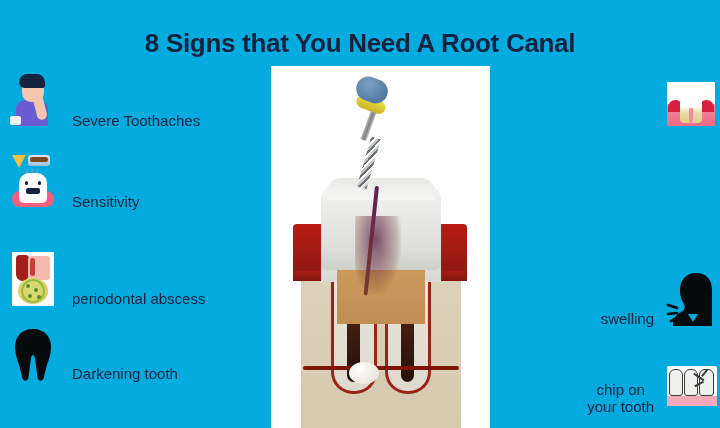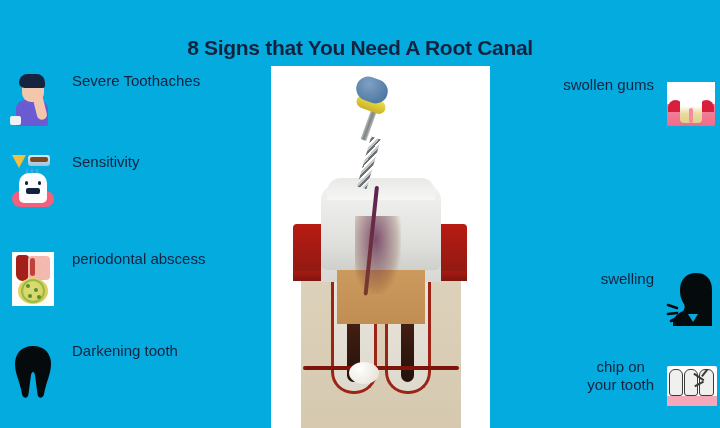--- a/index.html
+++ b/index.html
@@ -9,23 +9,23 @@
     font-family:"Liberation Sans", sans-serif;
     overflow:hidden;
     position:relative;
   }
   #infographic {
     position:absolute; inset:0;
     background:#04abdf;
   }
   .title {
     position:absolute;
-    top:36px; left:0; right:0;
+    top:28px; left:0; right:0;
     text-align:center;
-    font-size:21px;
+    font-size:26px;
     font-weight:bold;
     letter-spacing:-0.3px;
     color:#13233f;
     font-family:"Liberation Sans", sans-serif;
   }
 
   
   .center-panel {
     position:absolute;
     left:271px; top:66px;
@@ -165,21 +165,21 @@
     position:absolute; left:100px; top:72px;
     width:10px; height:52px;
     transform:rotate(16deg); transform-origin:top center;
     background:repeating-linear-gradient(
       -62deg, #6e7274 0 2px, #c6c9ca 2px 4px, transparent 4px 6px);
   }
 
   
   .entry {
     position:absolute;
-    display:flex; align-items:flex-start;
+    display:flex; align-items:flex-end;
   }
   .entry .label {
     color:#13233f;
     font-size:15px;
     line-height:1.18;
     font-weight:normal;
   }
   .entry.left  { left:8px;  width:258px; }
   .entry.right { right:4px; width:236px; justify-content:flex-end; }
   .entry.left .label  { margin-left:14px; }
@@ -436,31 +436,30 @@
       <div class="drops"></div>
       <div class="gum"></div>
       <div class="tooth"></div>
       <div class="eye-l"></div>
       <div class="eye-r"></div>
       <div class="mouth"></div>
     </div>
     <div class="label">Sensitivity</div>
   </div>
 
-  <div class="entry left" style="top:342px;">
+  <div class="entry left" style="top:325px;">
     <div class="icon-box ic-dark">
       <svg width="50" height="58" viewBox="0 0 50 58" aria-hidden="true">
         <path d="M25 4 C13 4 7 12 7 22 C7 32 12 40 14 52 C15 57 20 57 20.5 52 L23 33 C23.8 29 26.2 29 27 33 L29.5 52 C30 57 35 57 36 52 C38 40 43 32 43 22 C43 12 37 4 25 4 Z" fill="#050a0d"></path>
       </svg>
     </div>
     <div class="label">Darkening tooth</div>
   </div>
 
   <div class="entry right" style="top:76px;">
-    <div class="label">swollen gums</div>
     <div class="icon-box ic-swollen">
       <div class="plate"></div>
       <div class="gums"></div>
       <div class="swell-l"></div>
       <div class="swell-r"></div>
       <div class="tooth"></div>
       <div class="notch"></div>
     </div>
   </div>
 

